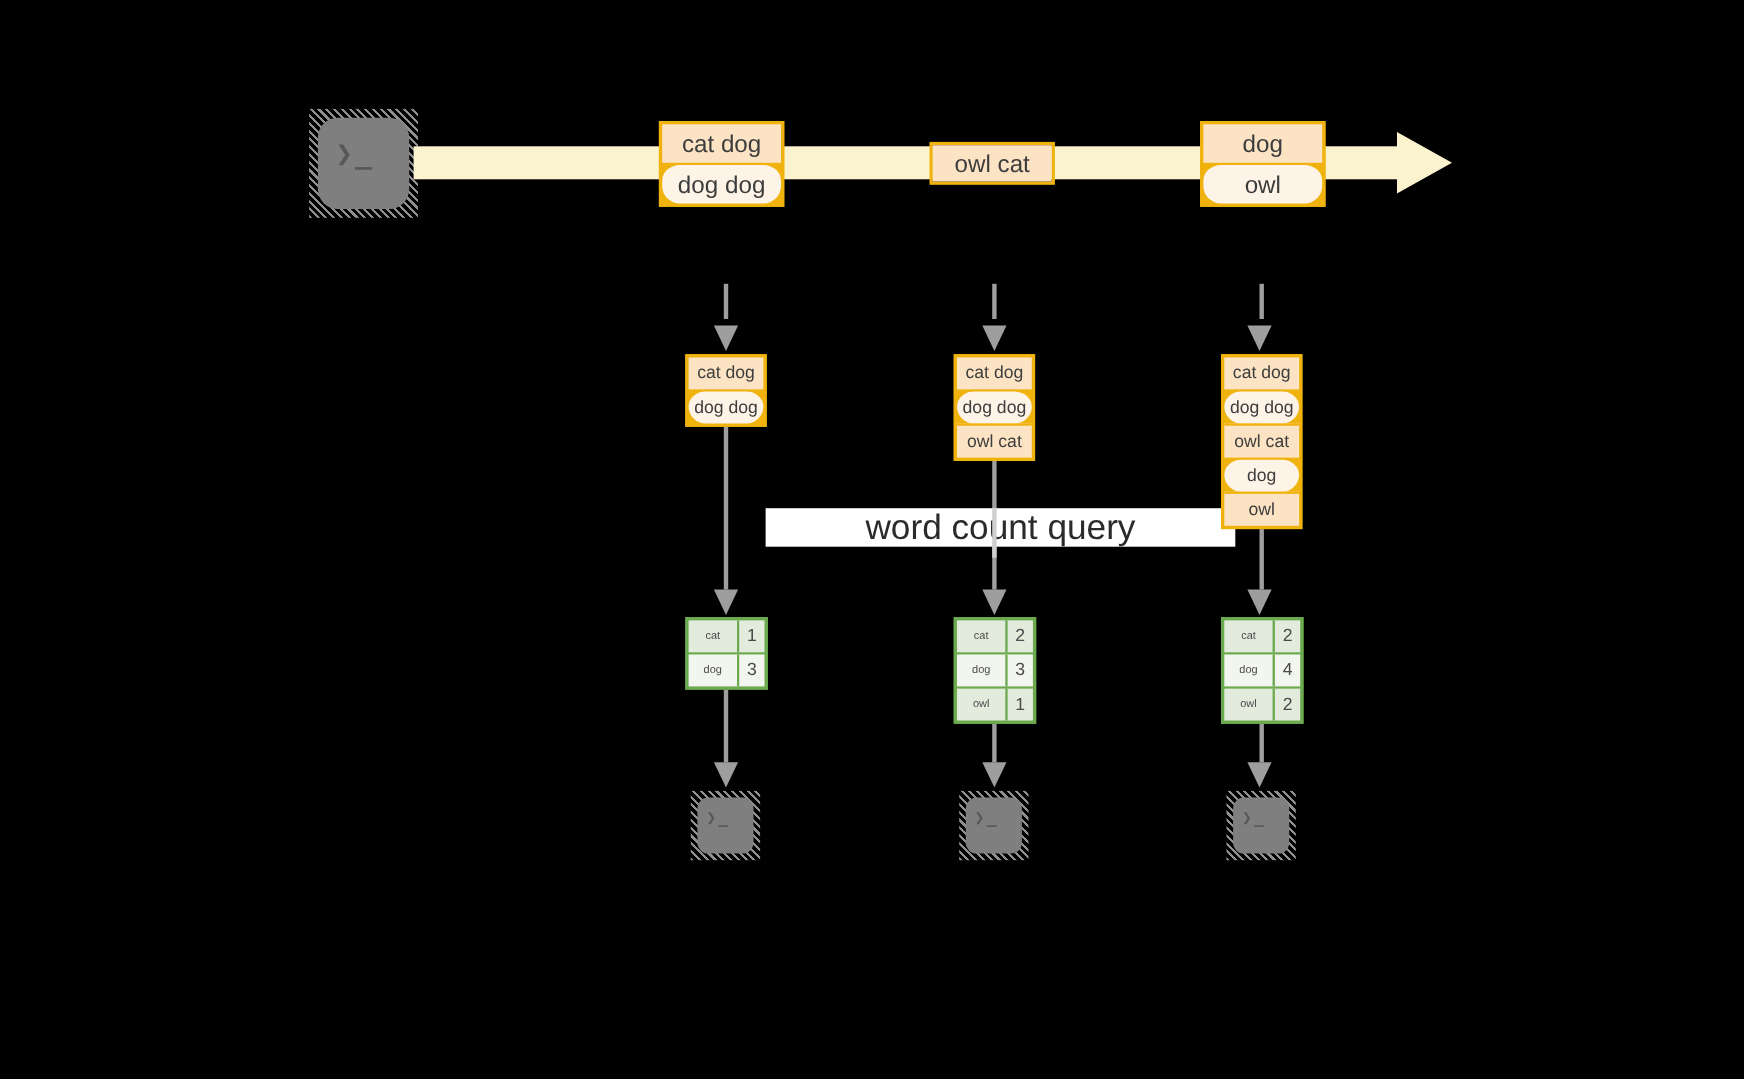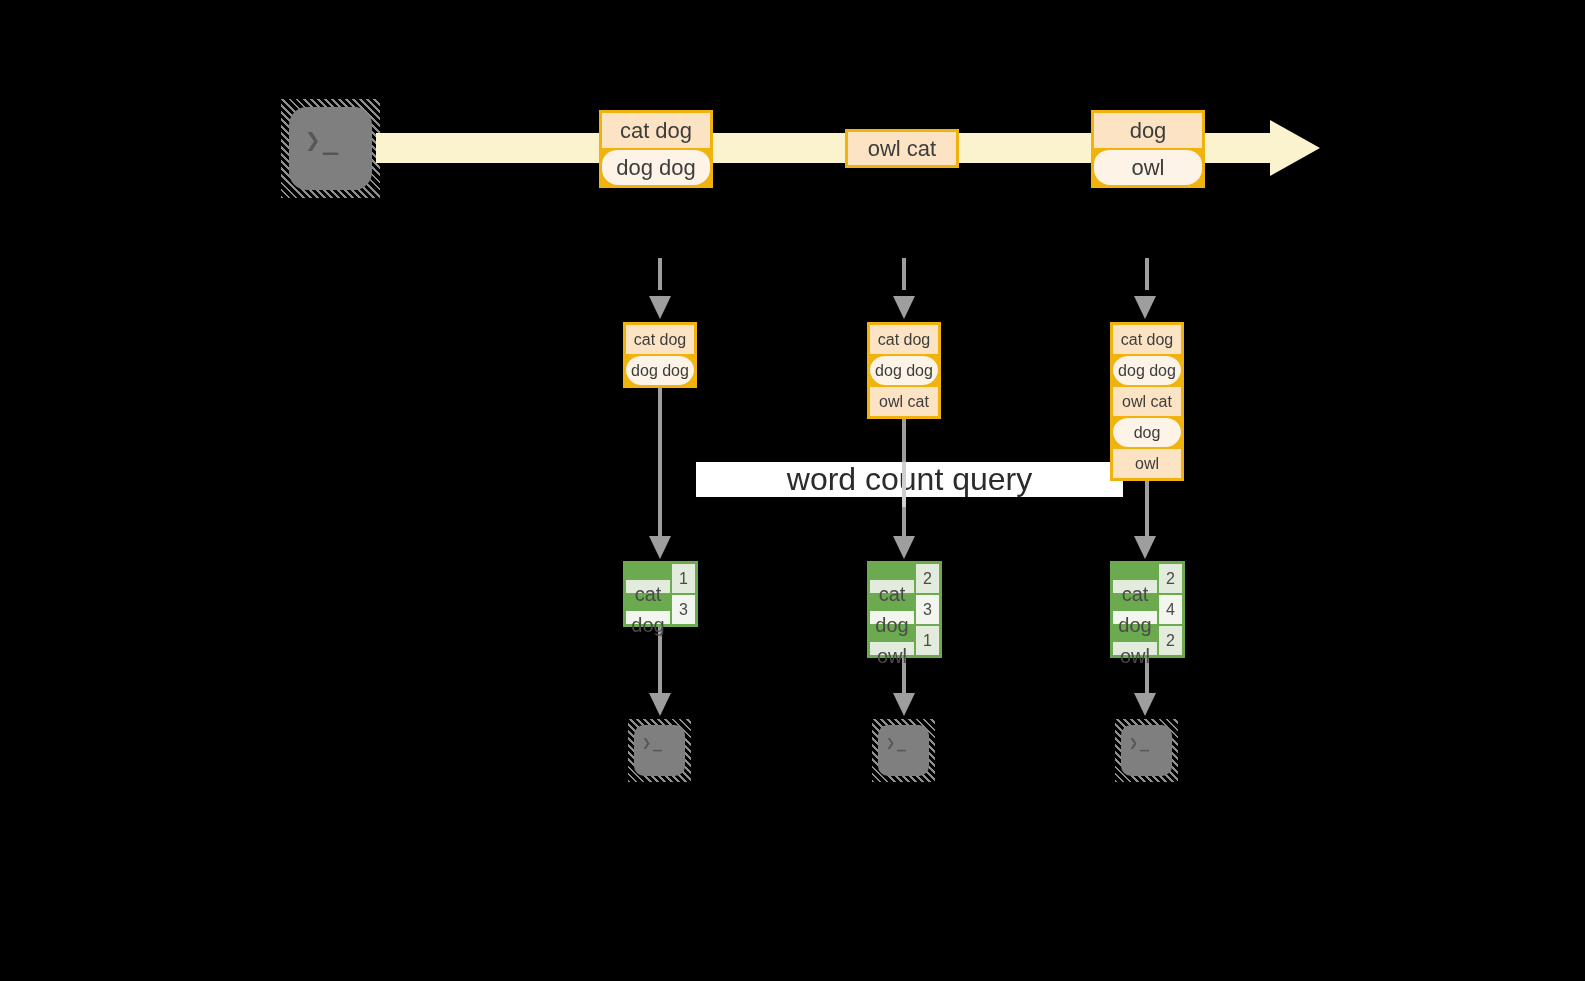--- a/index.html
+++ b/index.html
@@ -64,21 +64,21 @@
   .query-band{
     position:absolute;left:696px;top:462px;width:427px;height:35px;background:#ffffff;z-index:5;
     display:flex;align-items:center;justify-content:center;
     font-size:32px;color:#2B2B2B;
   }
   .band-line{position:absolute;left:902px;top:462px;width:4px;height:45px;background:#CFCFCF;z-index:6;}
   
   .gtable{position:absolute;border:3px solid var(--green);background:var(--green);z-index:7;}
   .grow{display:flex;height:29px;}
   .grow + .grow{border-top:2px solid var(--green);}
-  .gname{width:44px;line-height:29px;text-align:center;font-size:20px;color:#4A4A4A;margin-top:16px;}
+  .gname{width:44px;line-height:29px;text-align:center;font-size:10px;color:#4A4A4A;}
   .gval{width:23px;line-height:29px;text-align:center;font-size:16px;color:#4A4A4A;border-left:2px solid var(--green);}
   .row-dark .gname,.row-dark .gval{background:var(--cell-dark);}
   .row-light .gname,.row-light .gval{background:var(--cell-light);}
 </style>
 </head>
 <body>
 
 <div class="canvas">
 
   <div class="terminal big" style="left:281px;top:99px;width:99px;height:99px;">

